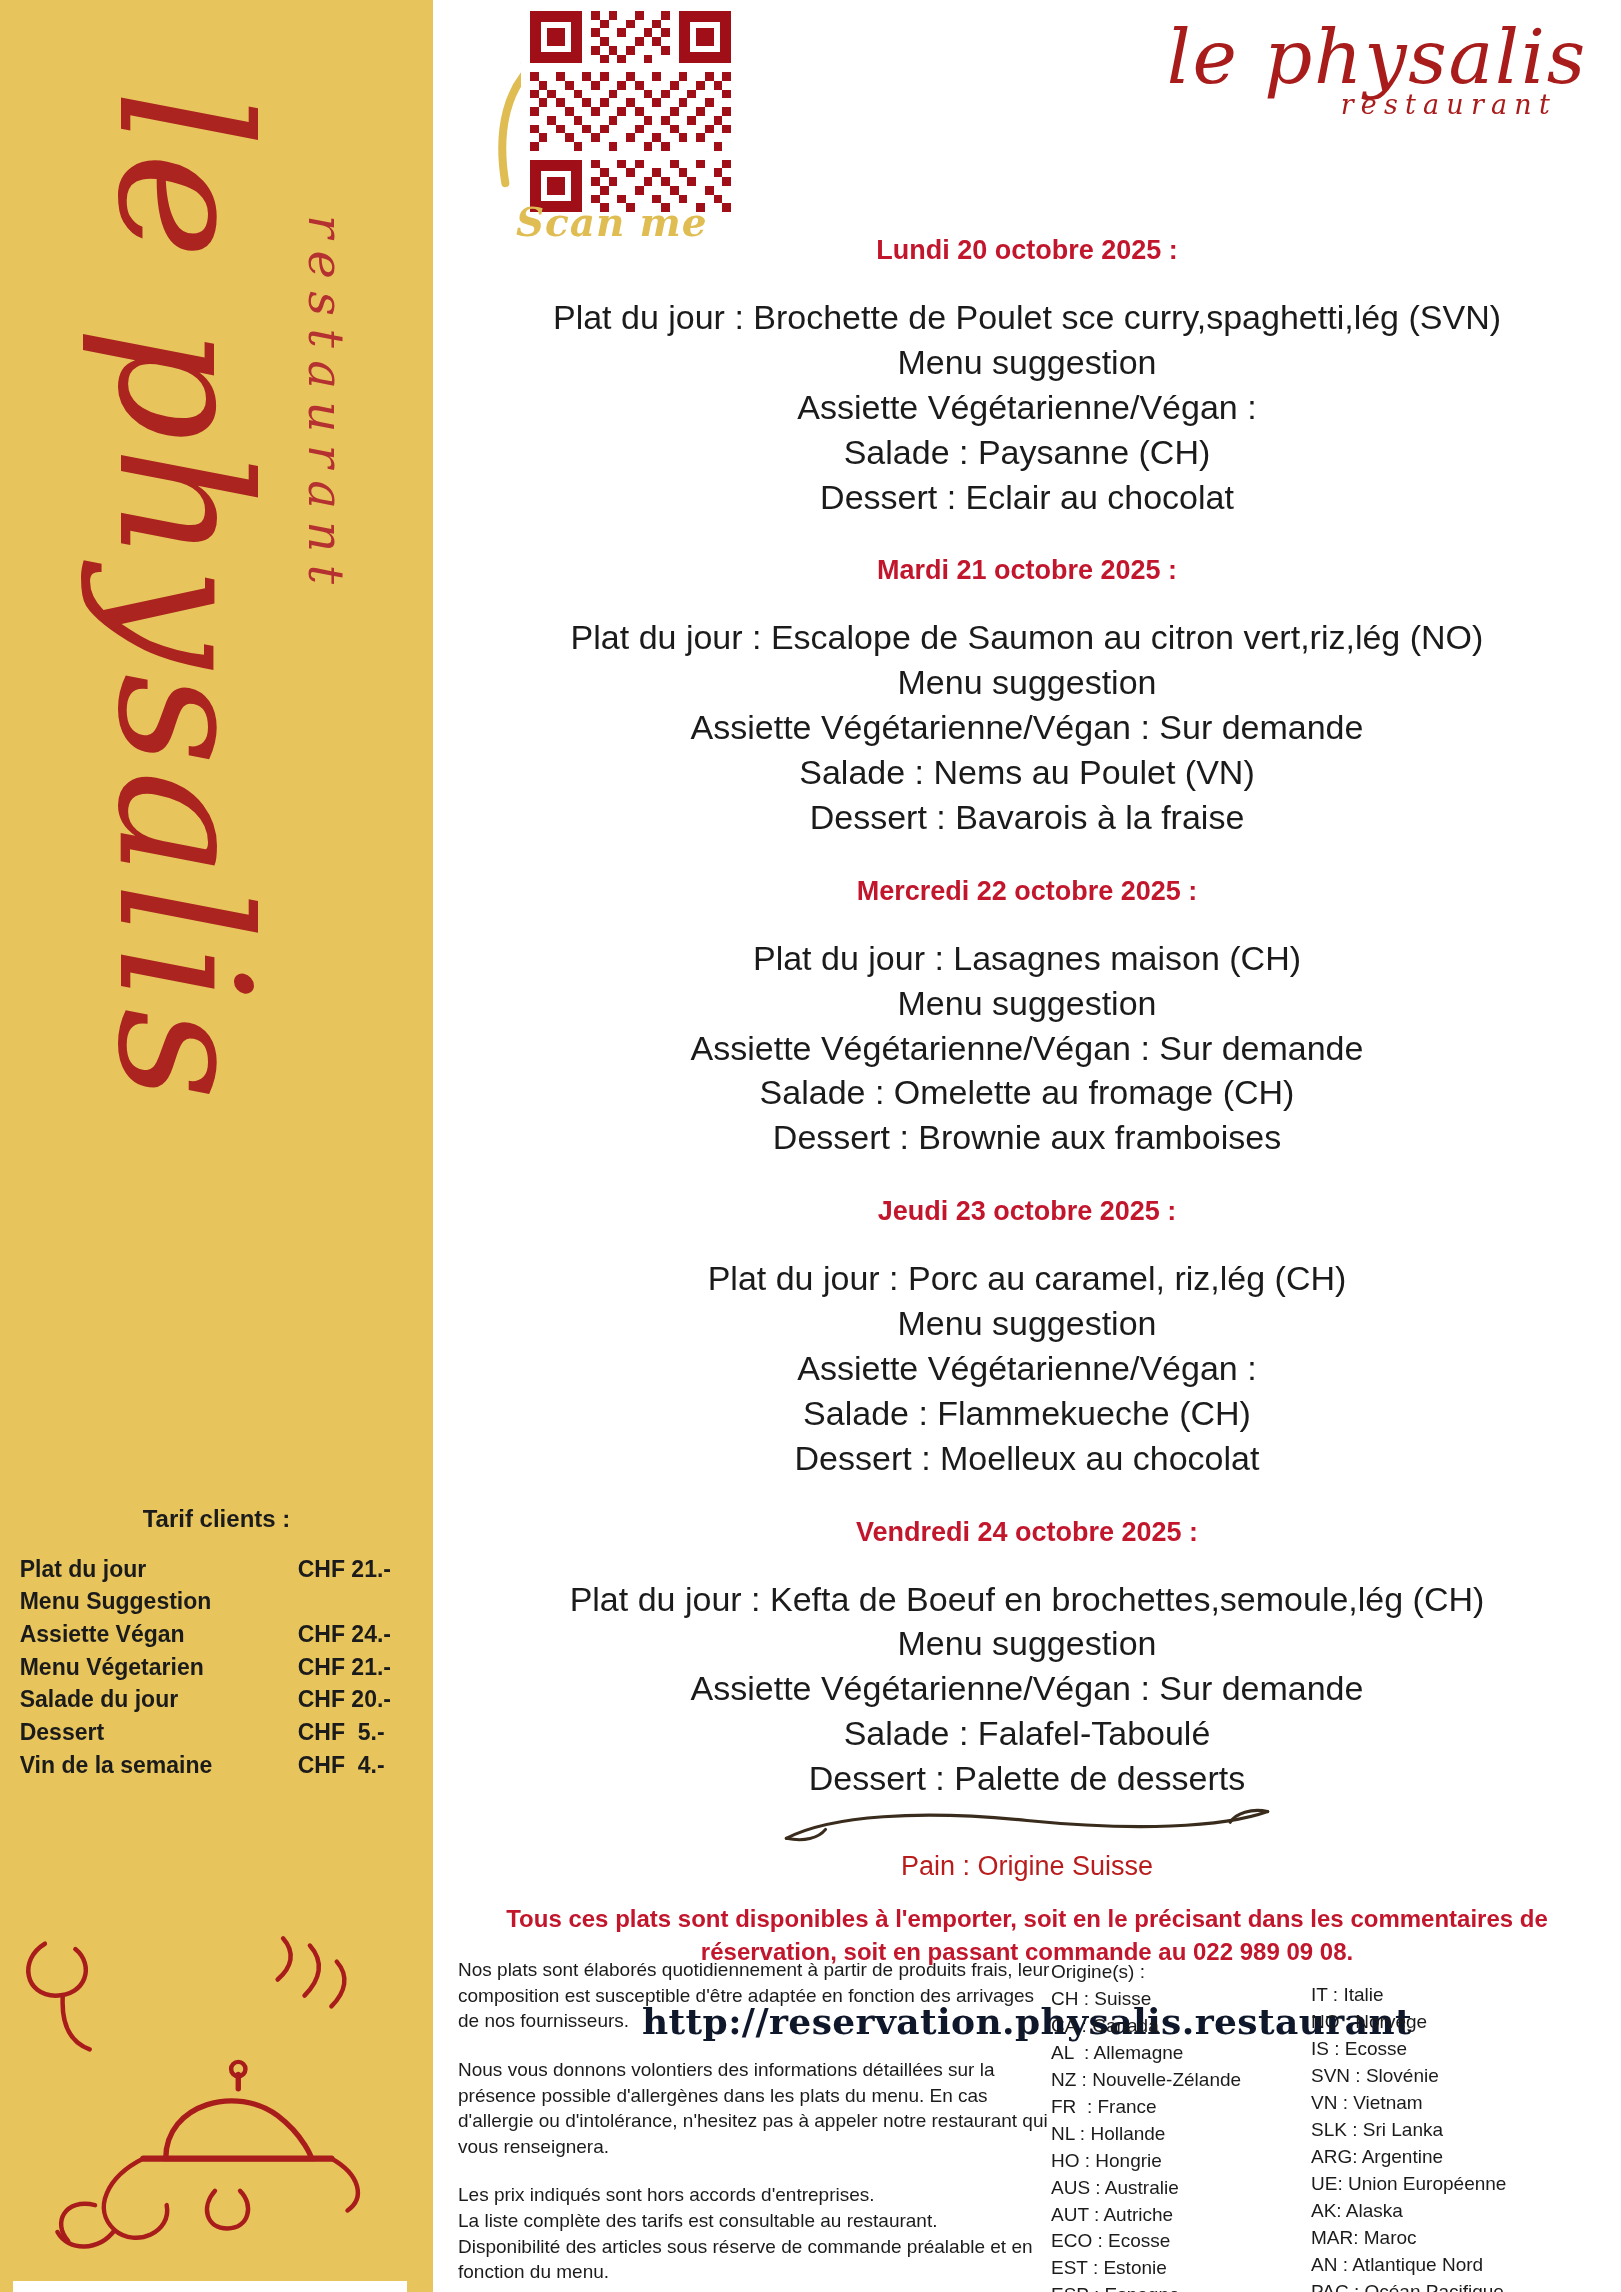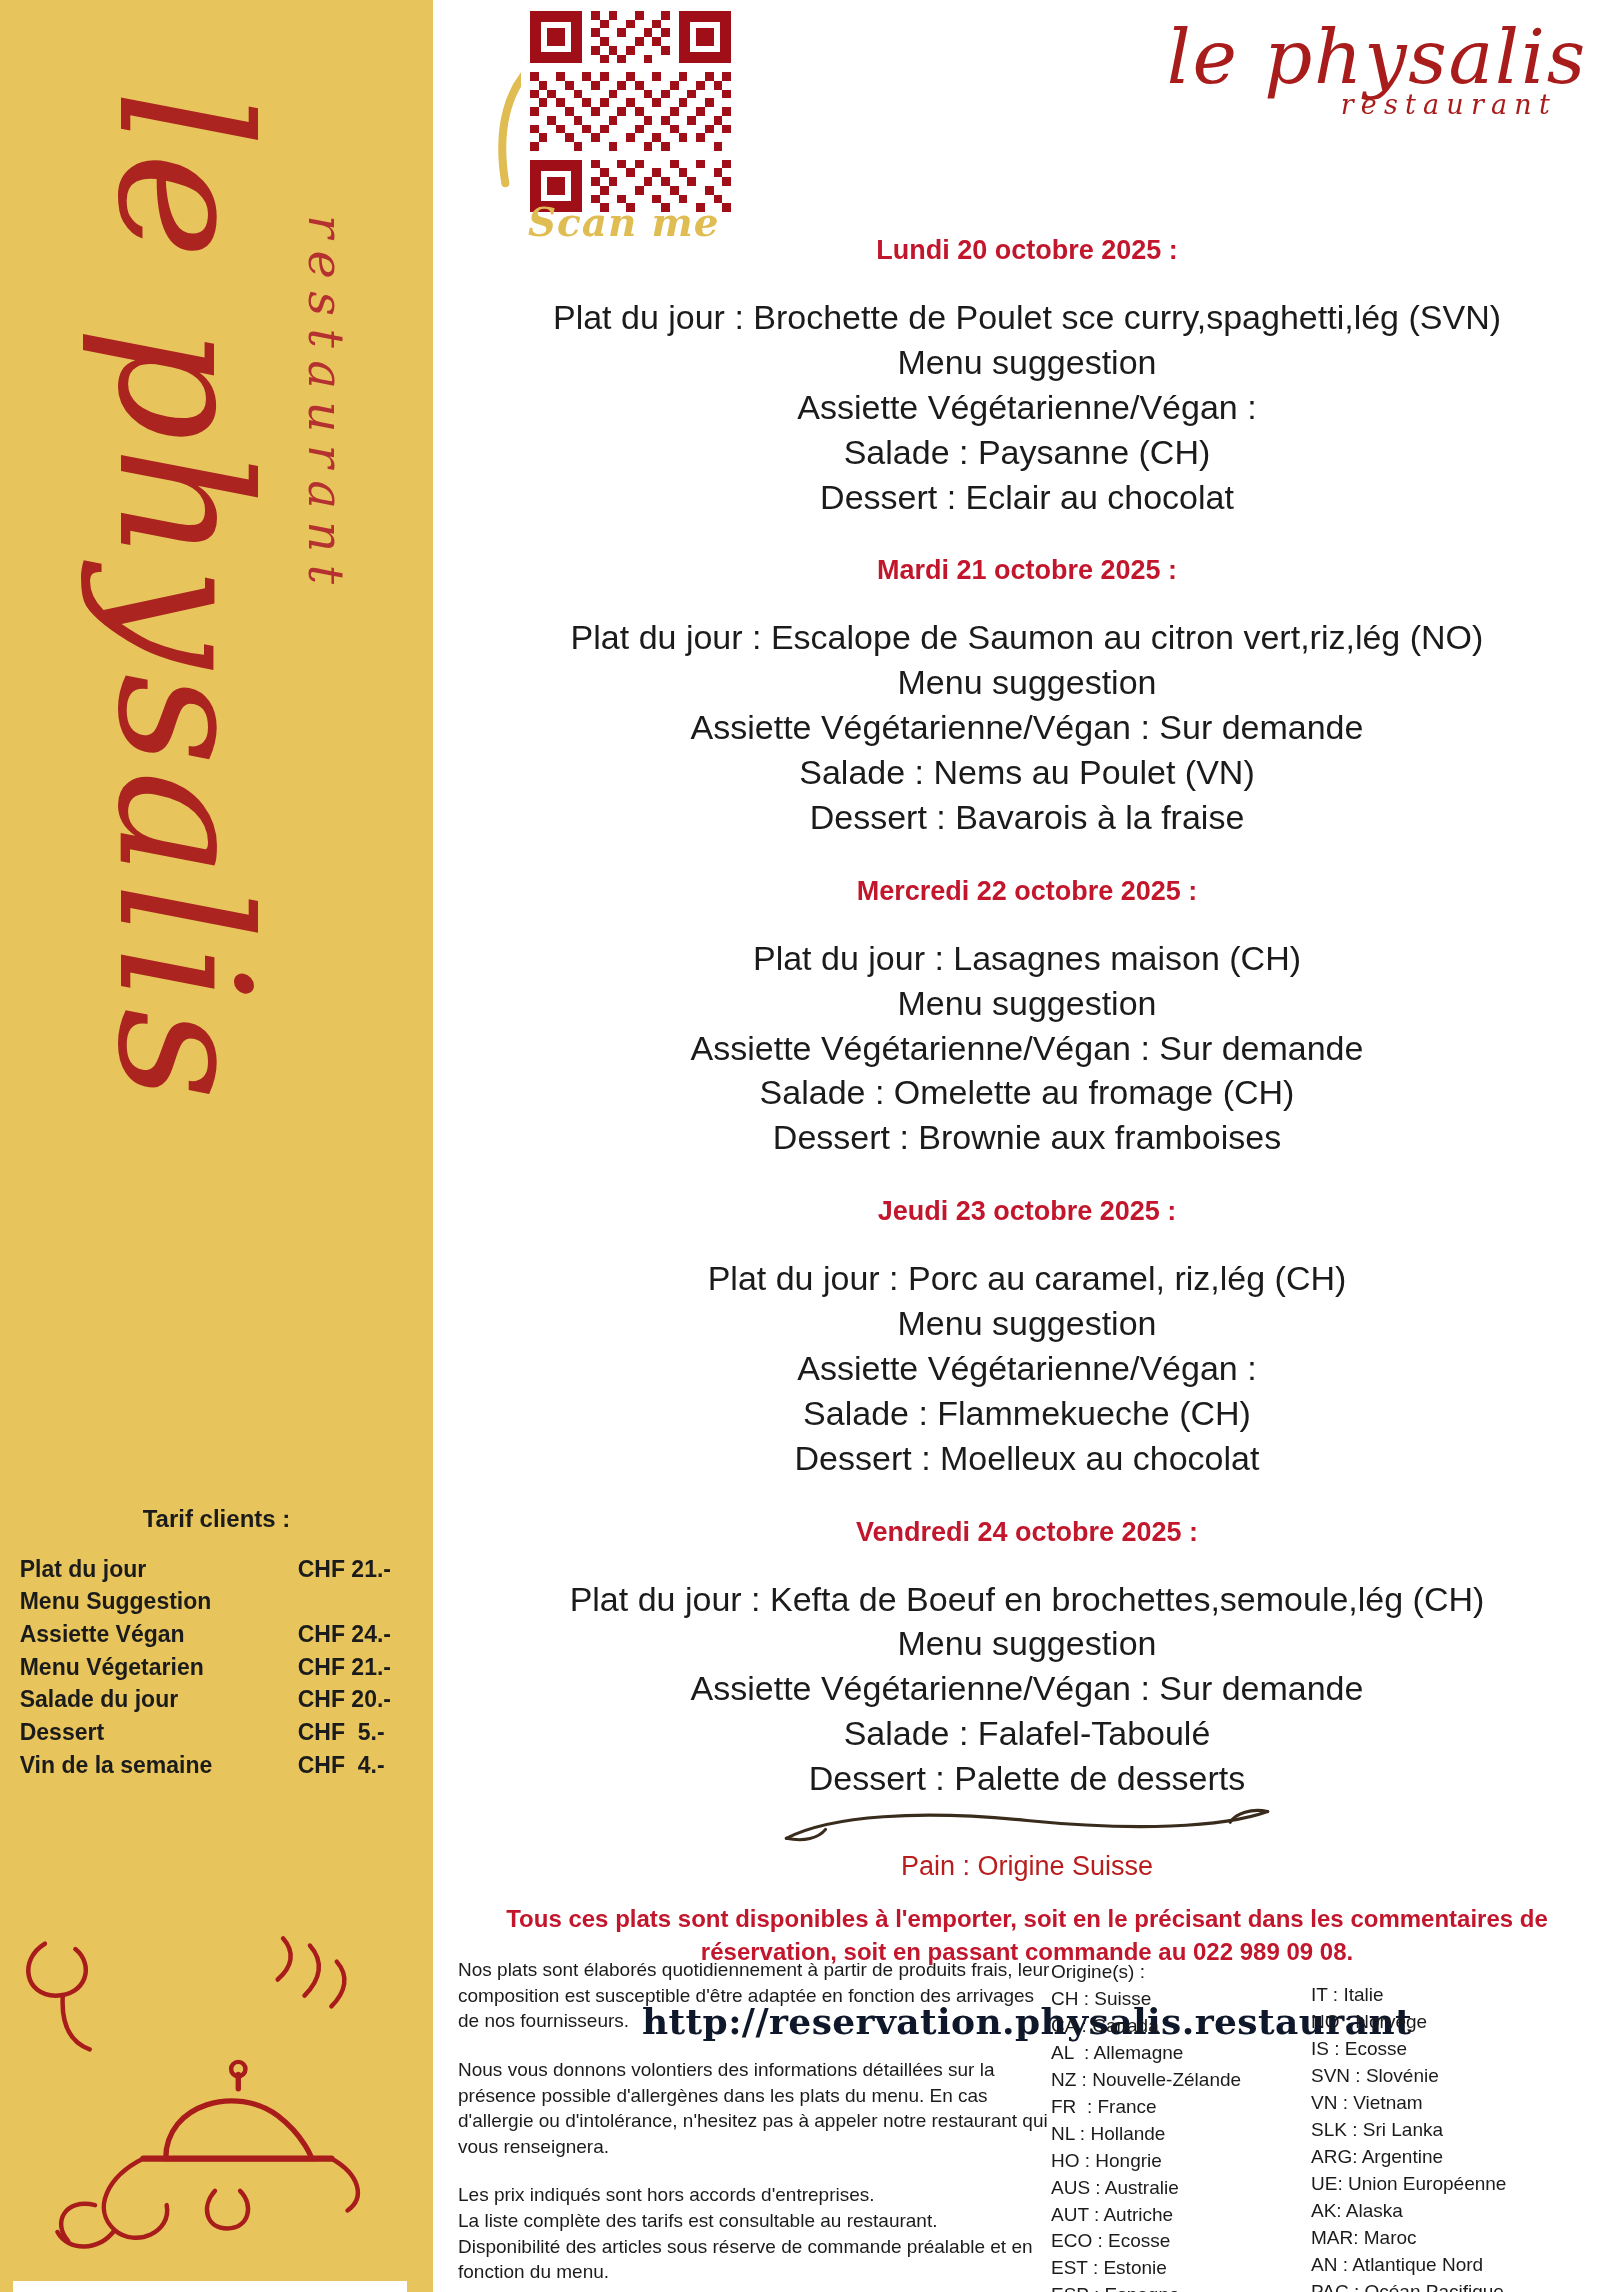--- a/index.html
+++ b/index.html
@@ -124,21 +124,21 @@
   }
   .qr-code {
     position: absolute;
     left: 18px;
     top: 1.8px;
     width: 219px;
     height: 219px;
   }
   .scan-me {
     position: absolute;
-    left: 25px;
+    left: 13px;
     top: 199px;
     font-family: "DejaVu Serif", serif;
     font-style: italic;
     font-weight: bold;
     font-size: 39px;
     color: #e0bd53;
     letter-spacing: 0.9px;
   }
   .scan-arrow {
     position: absolute;

